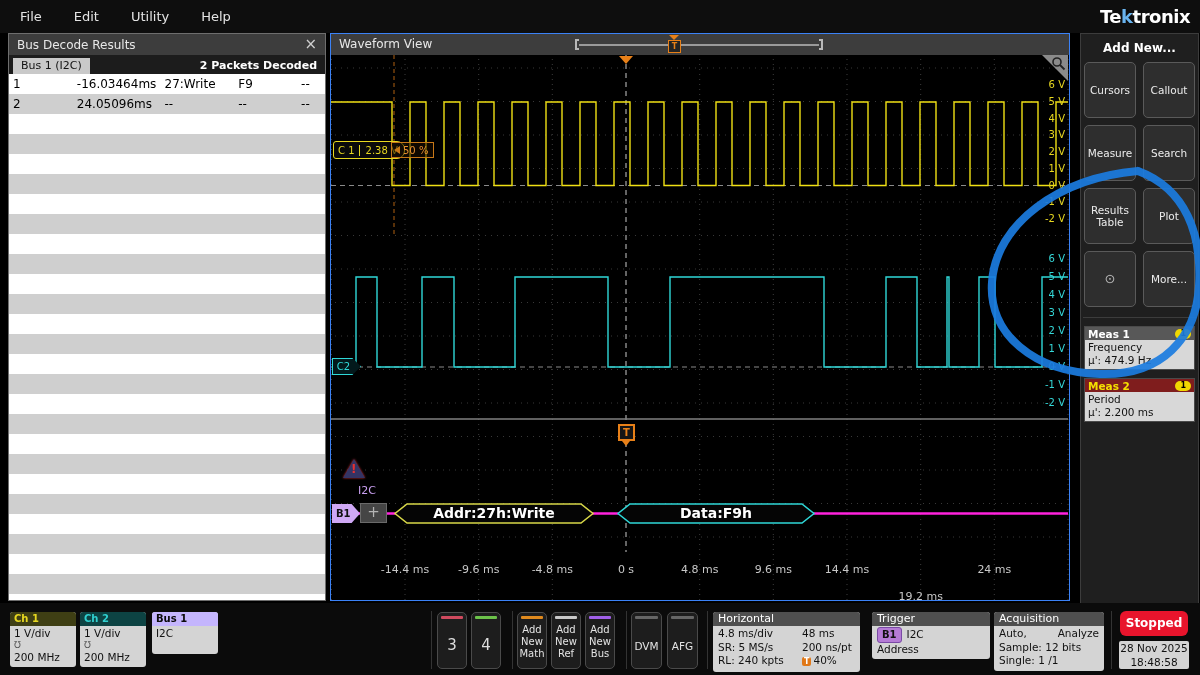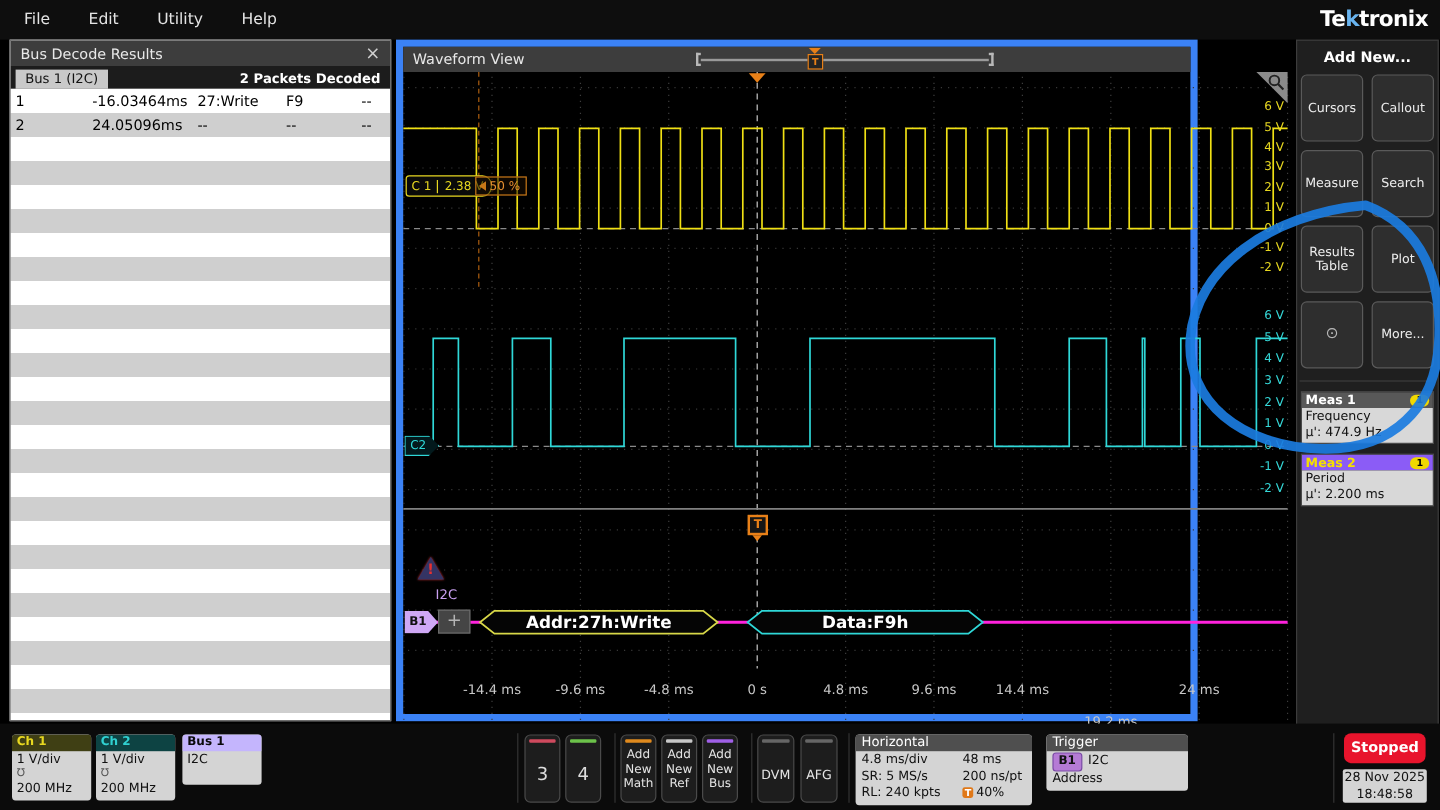--- a/index.html
+++ b/index.html
@@ -17,21 +17,21 @@
   .lp-close{margin-left:auto;color:#cfcfcf;font-size:15px;line-height:1;}
   .lp-tabs{flex:0 0 19px;background:#1c1c1c;display:flex;align-items:flex-end;padding:0 4px;}
   .lp-tab{background:#c9c9c9;color:#111;font-size:11px;padding:1px 8px 2px;}
   .lp-status{margin-left:auto;color:#fff;font-size:11px;font-weight:bold;padding:0 4px 2px 0;}
   .lp-header{flex:0 0 20px;background:#949494;display:flex;}
   .lp-hcell{color:#fff;font-size:11px;line-height:20px;padding-left:4px;box-sizing:border-box;border-right:1px solid #7e7e7e;overflow:hidden;white-space:nowrap;}
   .lp-body{flex:1;background:repeating-linear-gradient(to bottom,#fff 0 20px,#cfcfcf 20px 40px);}
   .lp-row{display:flex;height:20px;}
   .lp-cell{font-size:12px;line-height:20px;padding-left:4px;box-sizing:border-box;color:#000;overflow:hidden;white-space:nowrap;}
   
-  .wave-panel{position:absolute;left:330px;top:33px;width:668px;height:568px;background:#000;border:6px solid #3b82f6;box-sizing:border-box;}
+  .wave-panel{position:absolute;left:330px;top:33px;width:740px;height:568px;background:#000;border:1px solid #3b82f6;box-sizing:border-box;}
   .wv-title{position:relative;height:21px;background:#3d3d3d;color:#e8e8e8;font-size:12px;line-height:21px;padding:0 8px;box-sizing:border-box;}
   .mm-line{position:absolute;left:248px;top:10px;width:240px;height:2px;background:#9a9a9a;}
   .mm-bracket{position:absolute;top:5px;width:4px;height:11px;border:2px solid #b8b8b8;box-sizing:border-box;}
   .mm-left{left:244px;border-right:none;}
   .mm-right{left:488px;border-left:none;}
   .mm-tri{position:absolute;left:338px;top:1px;width:0;height:0;border-left:5px solid transparent;border-right:5px solid transparent;border-top:5px solid #e88018;}
   .mm-tbox{position:absolute;left:337px;top:6px;width:11px;height:11px;border:1px solid #e88018;background:#242424;color:#e88018;font-size:8px;line-height:11px;text-align:center;font-weight:bold;}
   .wv-plot{position:absolute;left:0;top:21px;width:738px;height:545px;}
   #plot-svg{position:absolute;left:0;top:0;}
   .vlab{position:absolute;left:702px;width:32px;text-align:right;font-size:10px;line-height:12px;}
@@ -59,21 +59,21 @@
   .decode-text{fill:#fff;font-size:14px;font-weight:bold;text-anchor:middle;font-family:"DejaVu Sans",sans-serif;}
   
   .right-panel{position:absolute;left:1080px;top:33px;width:119px;height:575px;background:#1f1f1f;border:1px solid #3c3c3c;box-sizing:border-box;}
   .rp-title{color:#fff;font-weight:bold;font-size:12px;text-align:center;margin:7px 0 7px;}
   .rp-grid{display:grid;grid-template-columns:52px 52px;gap:7px;justify-content:center;}
   .rp-btn{background:#2e2e2e;border:1px solid #5a5a5a;border-radius:5px;color:#ececec;font-size:10.5px;min-height:26px;display:flex;align-items:center;justify-content:center;text-align:center;line-height:1.15;padding:14px;}
   .rp-icon{color:#b8b8b8;font-size:13px;}
   .rp-sep{border-top:1px solid #3c3c3c;margin:10px 2px 8px;}
   .meas-card{margin:0 3px 8px;border:1px solid #4a4a4a;}
   .meas-head{height:13px;background:#585858;display:flex;align-items:center;padding:0 3px;}
-  .meas-card.selected .meas-head{background:#8b5cf6;}
+  .meas-card.selected .meas-head{background:#7f1d1d;}
   .meas-name{color:#fff;font-size:10.5px;font-weight:bold;}
   .meas-card.selected .meas-name{color:#f5e000;}
   .meas-badge{margin-left:auto;background:#f0d800;color:#000;font-size:8px;font-weight:bold;border-radius:5px;padding:0 5px;line-height:10px;}
   .meas-body{background:#d8d8d8;color:#111;font-size:10.5px;padding:1px 3px 2px;}
   .meas-body div{line-height:13px;}
   
   .bottom-bar{position:absolute;left:0;top:603px;width:1200px;height:72px;background:#0b0b0b;}
   .ch-card{position:absolute;top:9px;width:66px;background:#d4d4d4;border-radius:3px;overflow:hidden;}
   .ch-head{height:14px;font-size:10px;font-weight:bold;padding:0 4px;line-height:14px;}
   .ch1h{background:#3f3f14;color:#e8d820;}
@@ -338,20 +338,31 @@
     <div class="info-card" style="left:872px;width:118px">
       <div class="info-head">Trigger</div>
       <div class="info-body">
         <div class="trg-row">
           <span class="b1chip">B1</span>
           <span>I2C</span>
         </div>
         <div>Address</div>
       </div>
     </div>
+    <div class="info-card" style="left:994px;width:110px">
+      <div class="info-head">Acquisition</div>
+      <div class="info-body">
+        <div class="acq-row">
+          <span>Auto,</span>
+          <span>Analyze</span>
+        </div>
+        <div>Sample: 12 bits</div>
+        <div>Single: 1 /1</div>
+      </div>
+    </div>
     <div class="stopped-btn">Stopped</div>
     <div class="datetime">
       <div>28 Nov 2025</div>
       <div>18:48:58</div>
     </div>
   <div class="bb-btn" style="left: 437px;">
         <div class="bb-stripe" style="background: rgb(207, 74, 94);"></div>
         <div class="bb-num">3</div>
       </div>
       <div class="bb-btn" style="left: 471px;">

